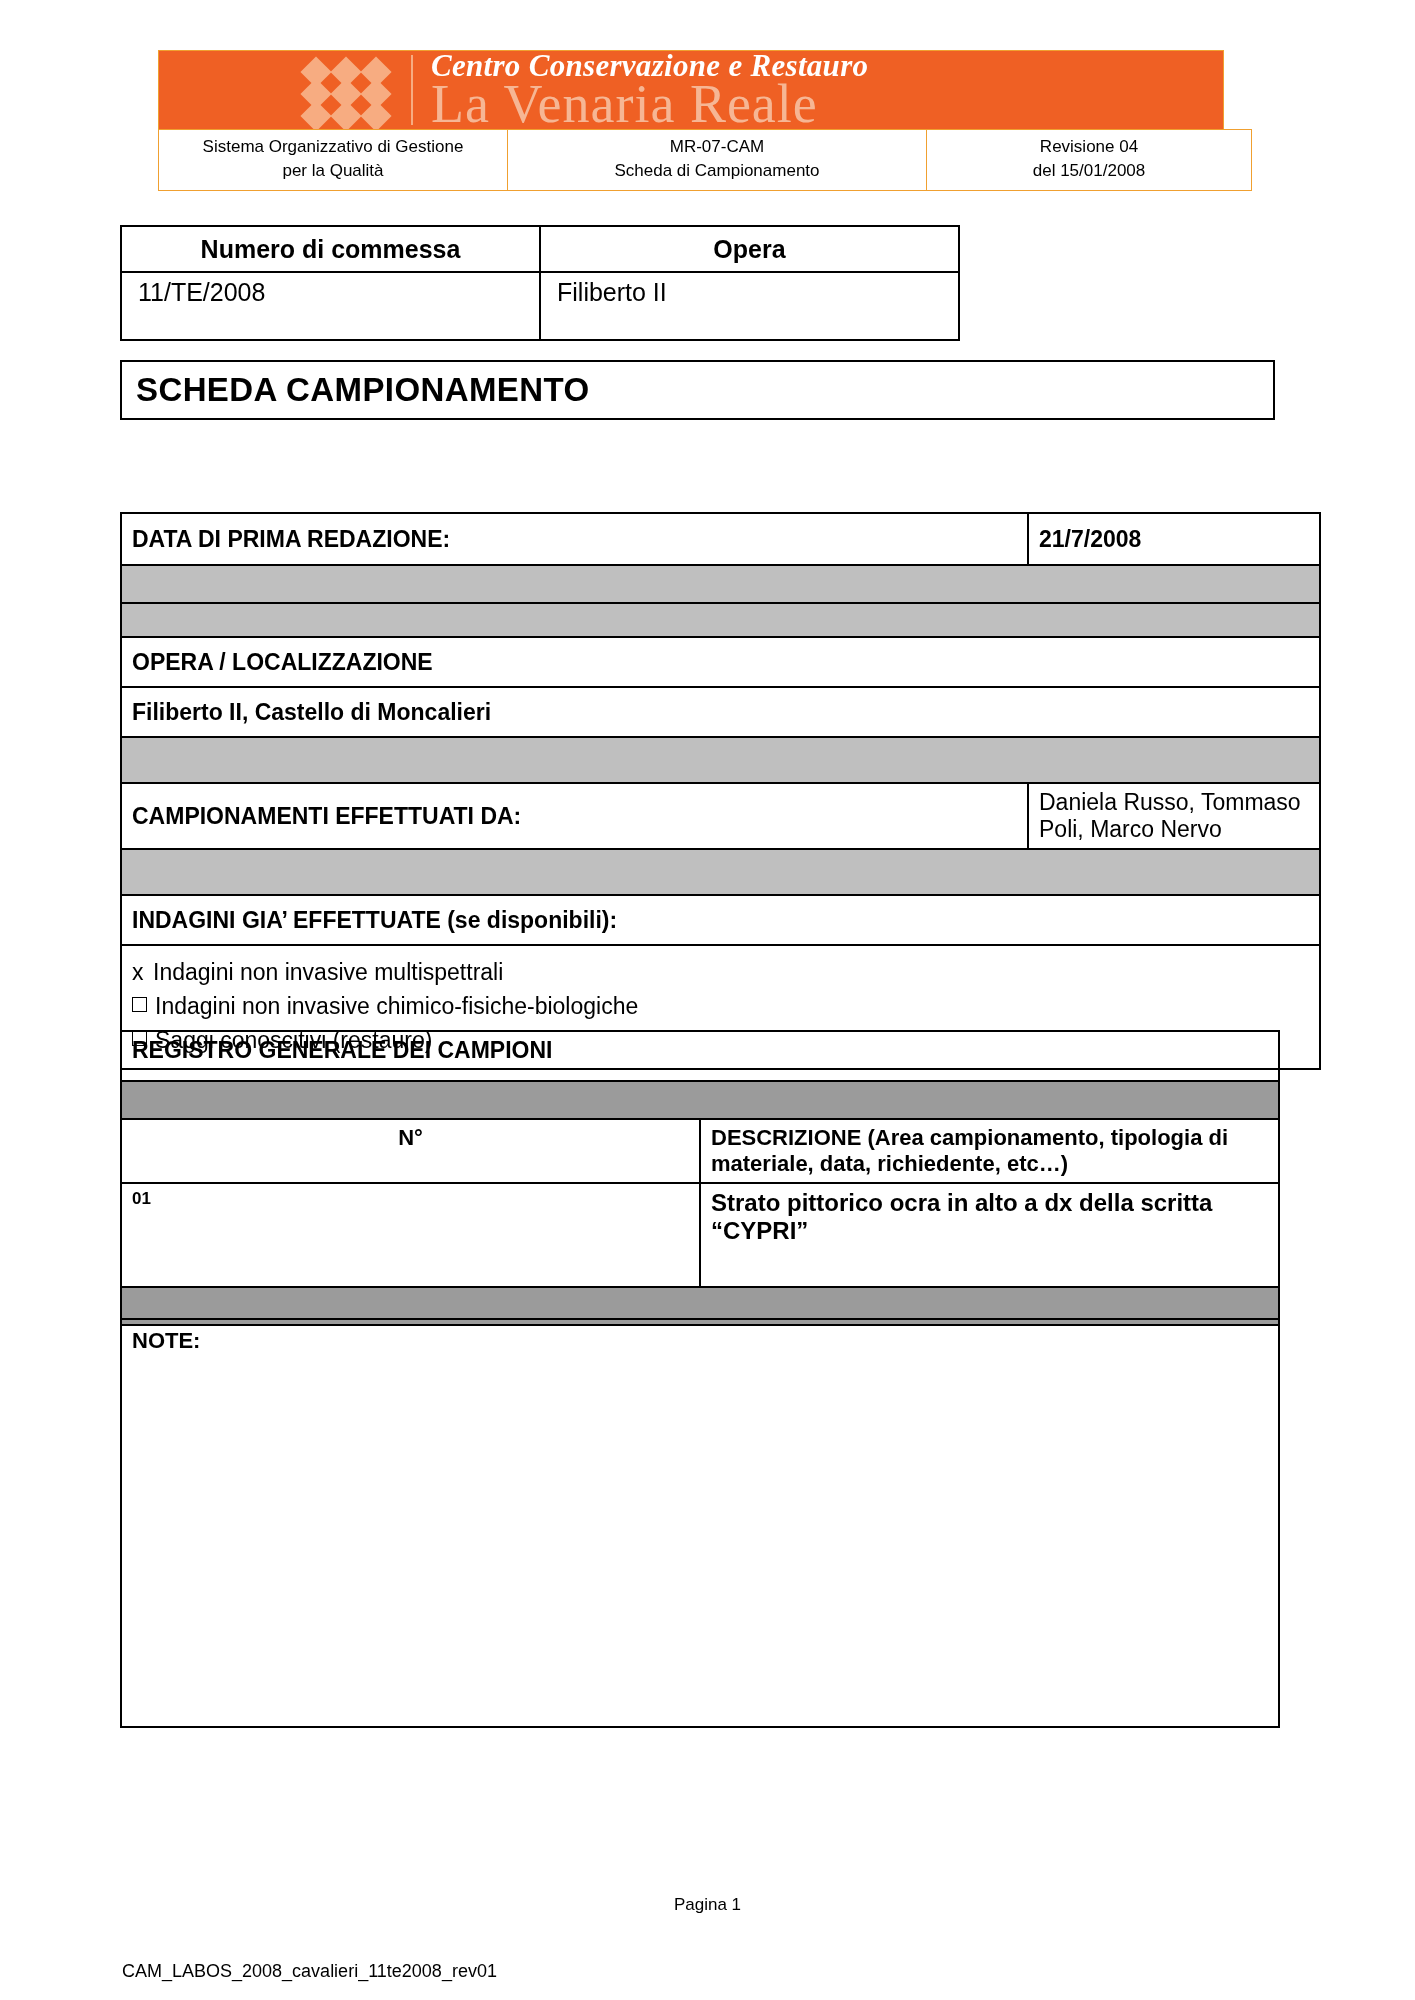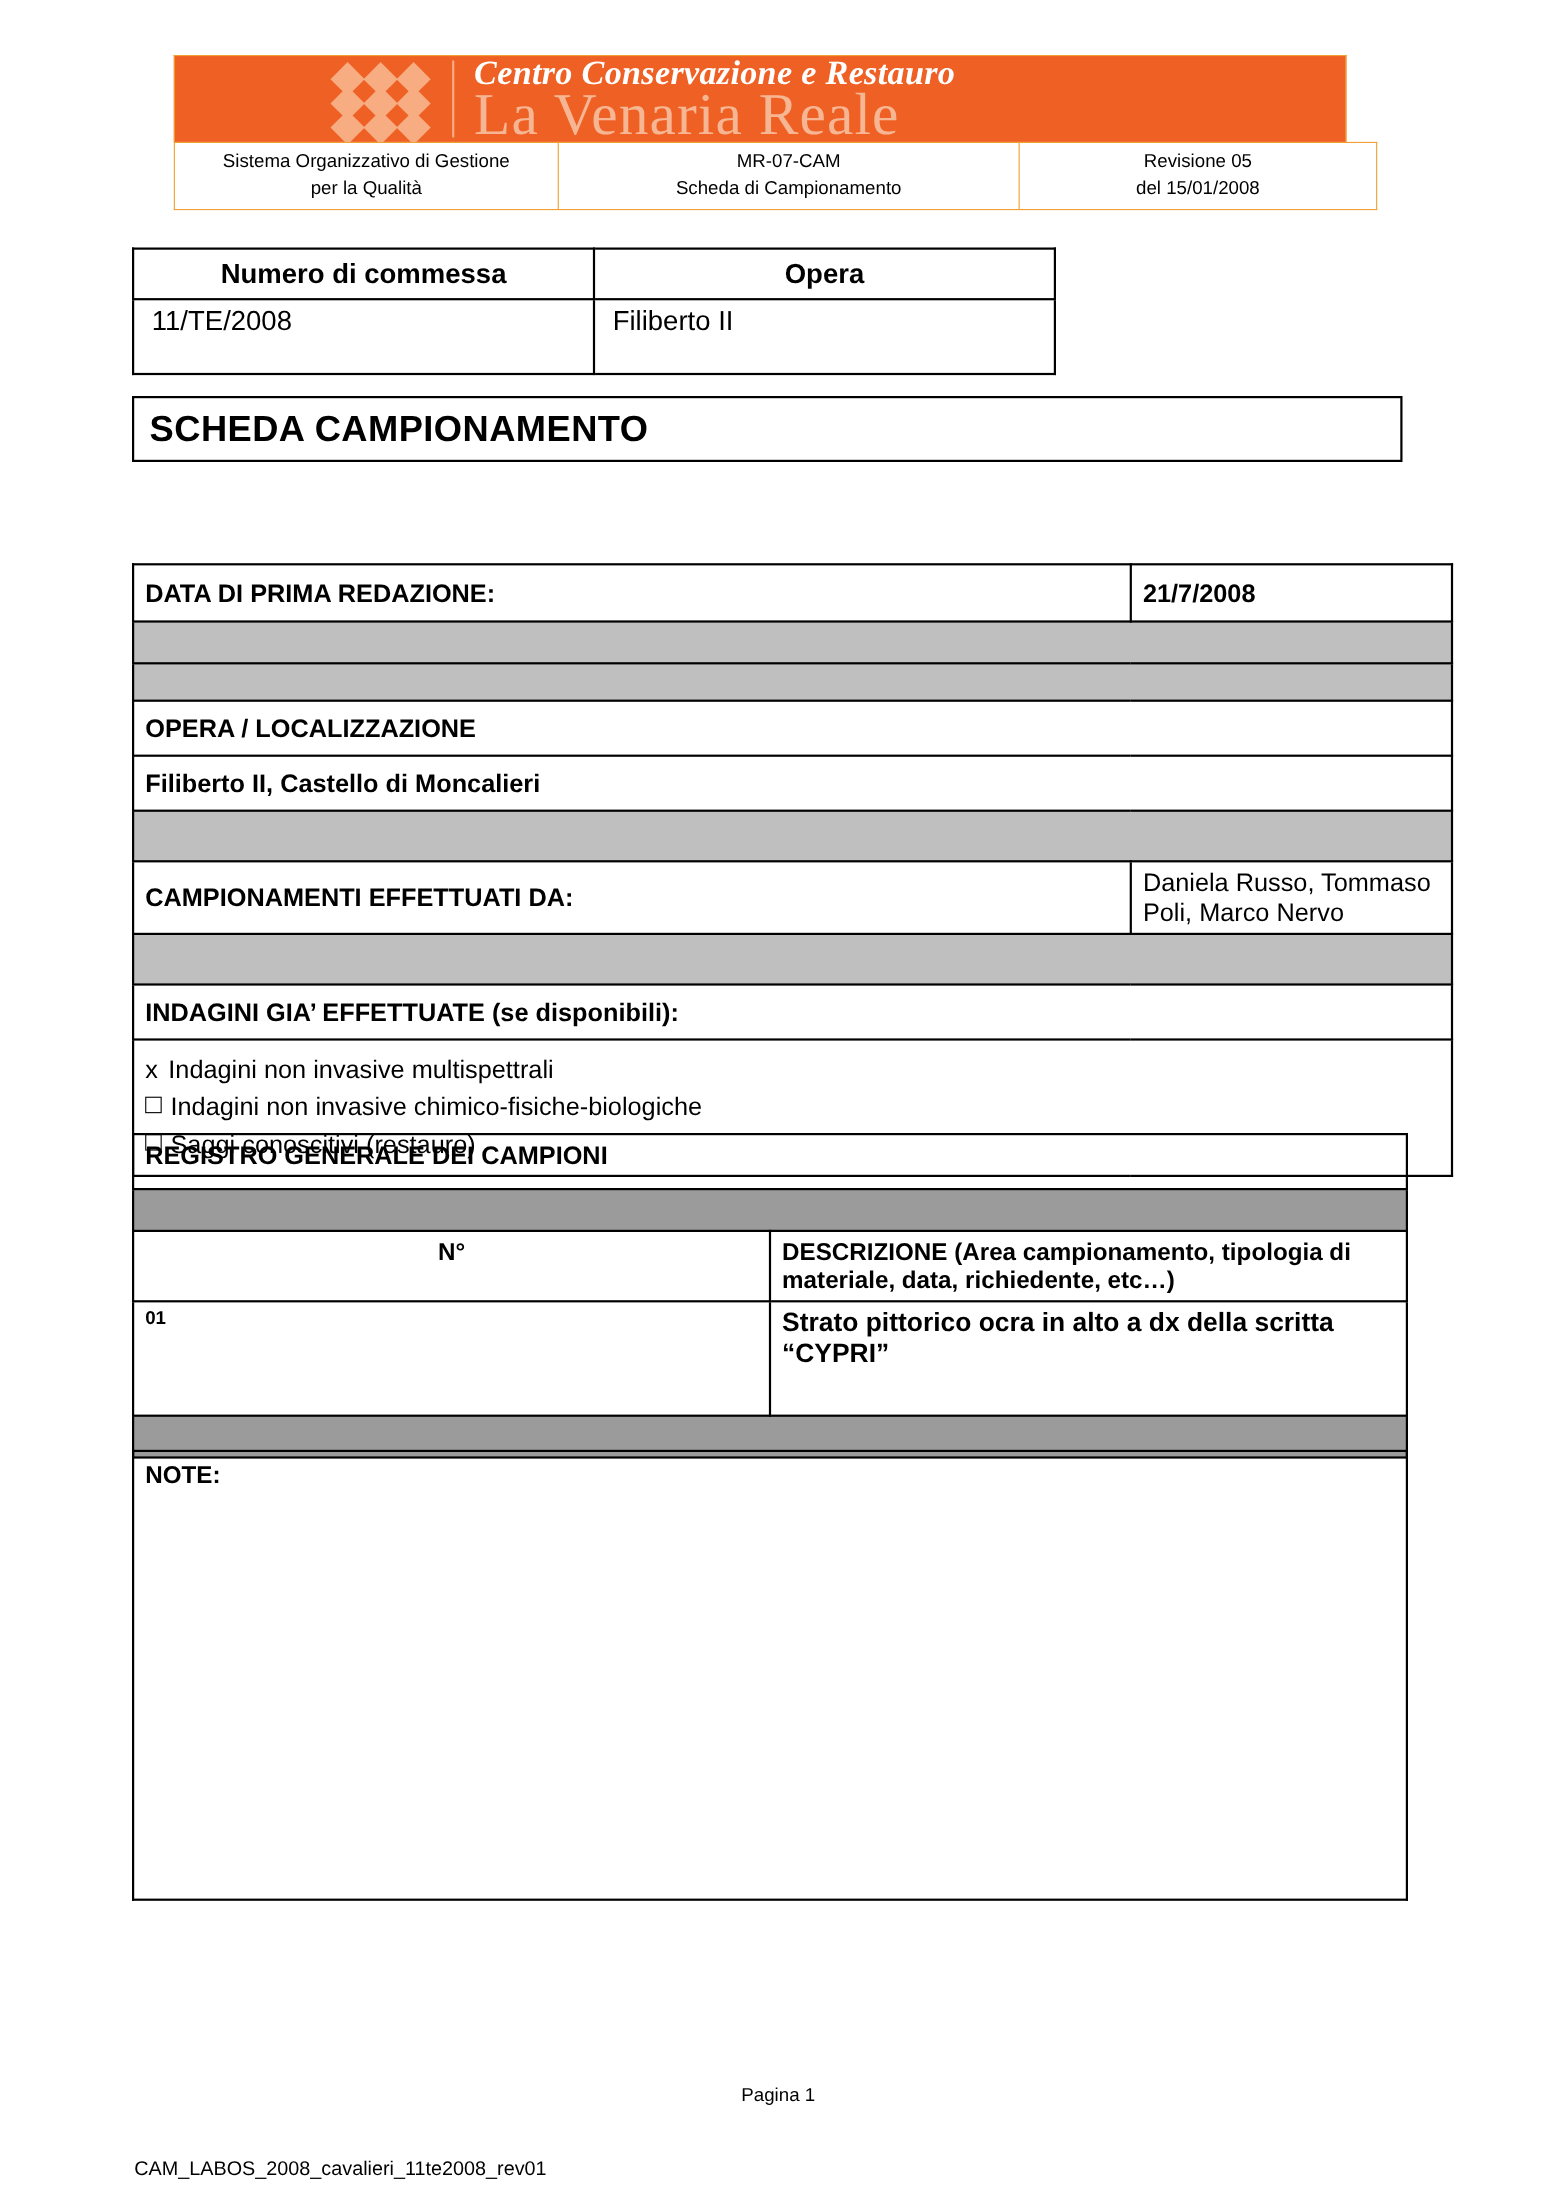--- a/index.html
+++ b/index.html
@@ -344,21 +344,21 @@
           <tr>
         <td style="width:340px;">
           <div>Sistema Organizzativo di Gestione</div>
           <div>per la Qualità</div>
         </td>
         <td style="width:410px;">
           <div>MR-07-CAM</div>
           <div>Scheda di Campionamento</div>
         </td>
         <td style="width:316px;">
-          <div>Revisione 05</div>
+          <div>Revisione 04</div>
           <div>del 15/01/2008</div>
         </td>
       </tr>
     </tbody>
       </table>
   </div>
 
   <div class="commessa-wrap">
     <table class="commessa">
       <tbody>

